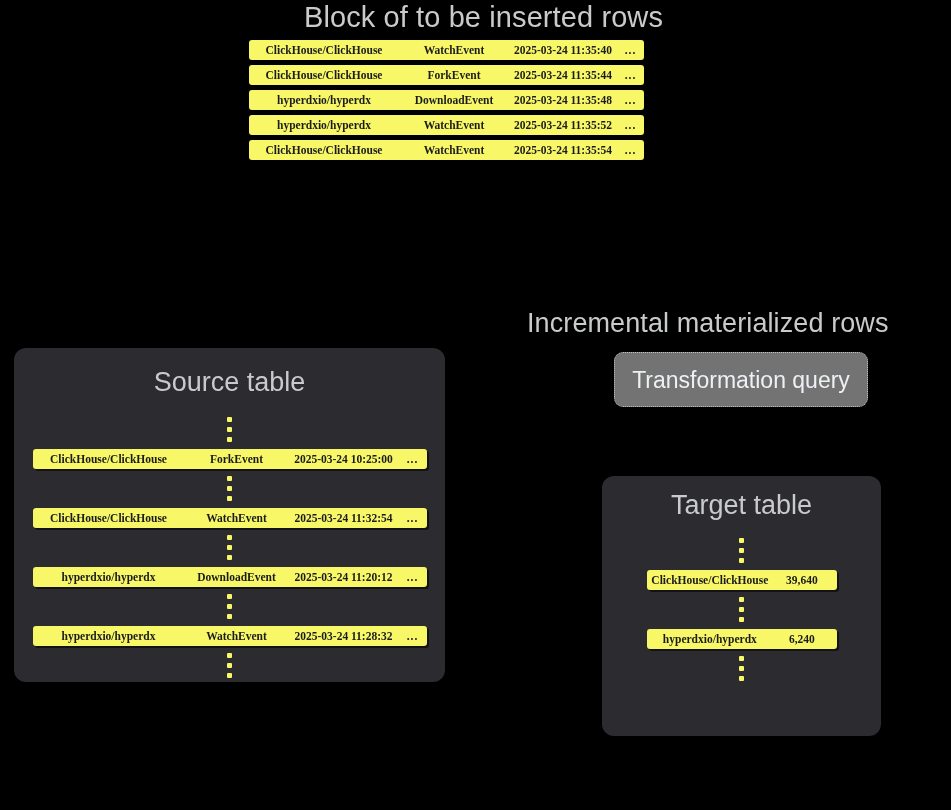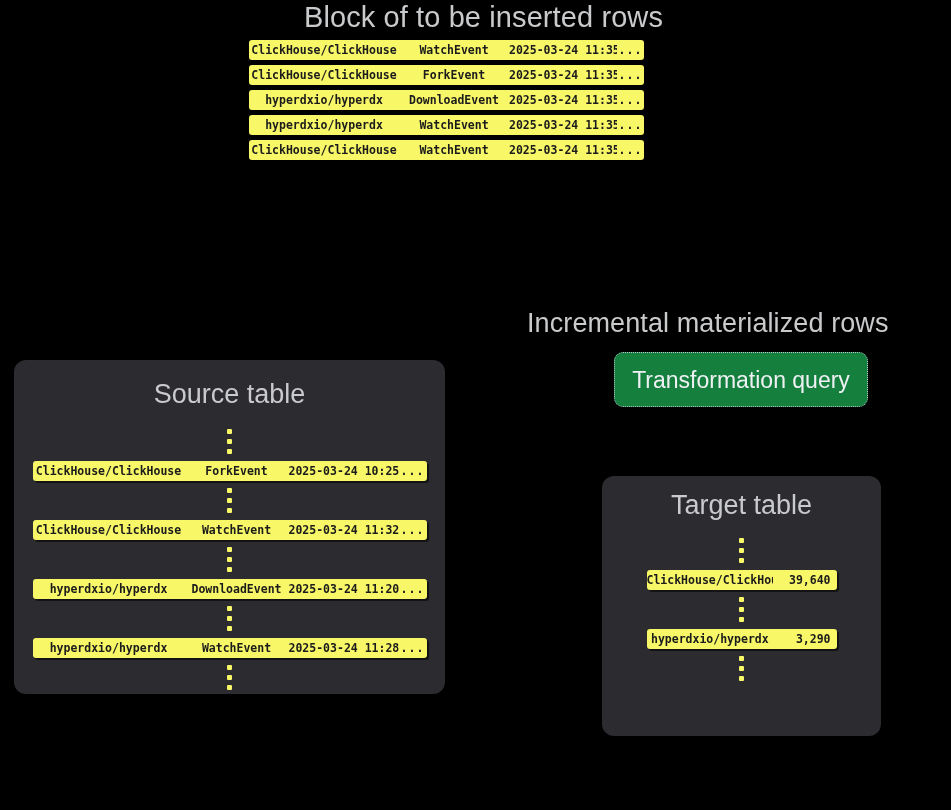--- a/index.html
+++ b/index.html
@@ -70,40 +70,41 @@
     display: flex;
     align-items: center;
     box-sizing: border-box;
     white-space: nowrap;
     overflow: hidden;
   }
   .row .cell {
     text-align: center;
     overflow: hidden;
     text-overflow: clip;
+    font-family: Liberation Serif, serif;
   }
 
   
   .block-row { width: 395px; }
   .block-row .c-repo  { width: 150px; }
   .block-row .c-event { width: 110px; }
   .block-row .c-time  { width: 108px; }
   .block-row .c-more  { width: 27px; letter-spacing: 1px; }
 
   
   .src-row { width: 394px; }
   .src-row .c-repo  { width: 152px; }
   .src-row .c-event { width: 104px; }
   .src-row .c-time  { width: 110px; }
   .src-row .c-more  { width: 28px; letter-spacing: 1px; }
 
   
   .tgt-row { width: 190px; }
   .tgt-row .c-repo { width: 128px; }
-  .tgt-row .c-cnt  { width: 58px; text-align: right; padding-right: 6px; }
+  .tgt-row .c-cnt  { width: 58px; padding-right: 6px; }
 
   
   #block-of-rows {
     position: absolute;
     left: 249px;
     top: 40px;
     width: 395px;
     display: flex;
     flex-direction: column;
     gap: 5px;
@@ -114,21 +115,20 @@
     position: absolute;
     background: #2b2b30;
     border-radius: 12px;
     box-sizing: border-box;
   }
   #source-panel {
     left: 14px;
     top: 348px;
     width: 431px;
     height: 334px;
-    margin-top: 12px;
   }
   #target-panel {
     left: 602px;
     top: 476px;
     width: 279px;
     height: 260px;
   }
   #source-panel .panel-title { margin-top: 18px; }
   #target-panel .panel-title { margin-top: 13px; }
 
@@ -156,21 +156,21 @@
     border-radius: 1px;
   }
 
   
   #transformation-query {
     position: absolute;
     left: 614px;
     top: 352px;
     width: 254px;
     height: 55px;
-    background: #15803d;
+    background: #737373;
     border: 1px dotted #b9c3cf;
     border-radius: 9px;
     box-sizing: border-box;
     display: flex;
     align-items: center;
     justify-content: center;
     color: #eef1f4;
     font-family: "Liberation Sans", sans-serif;
     font-size: 23px;
     line-height: 26px;
@@ -306,21 +306,21 @@
       </div>
 
       <div class="dots">
         <i></i>
         <i></i>
         <i></i>
       </div>
 
       <div class="row tgt-row">
         <span class="cell c-repo">hyperdxio/hyperdx</span>
-        <span class="cell c-cnt">3,290</span>
+        <span class="cell c-cnt">6,240</span>
       </div>
 
       <div class="dots">
         <i></i>
         <i></i>
         <i></i>
       </div>
 
     </div>
   </div>

